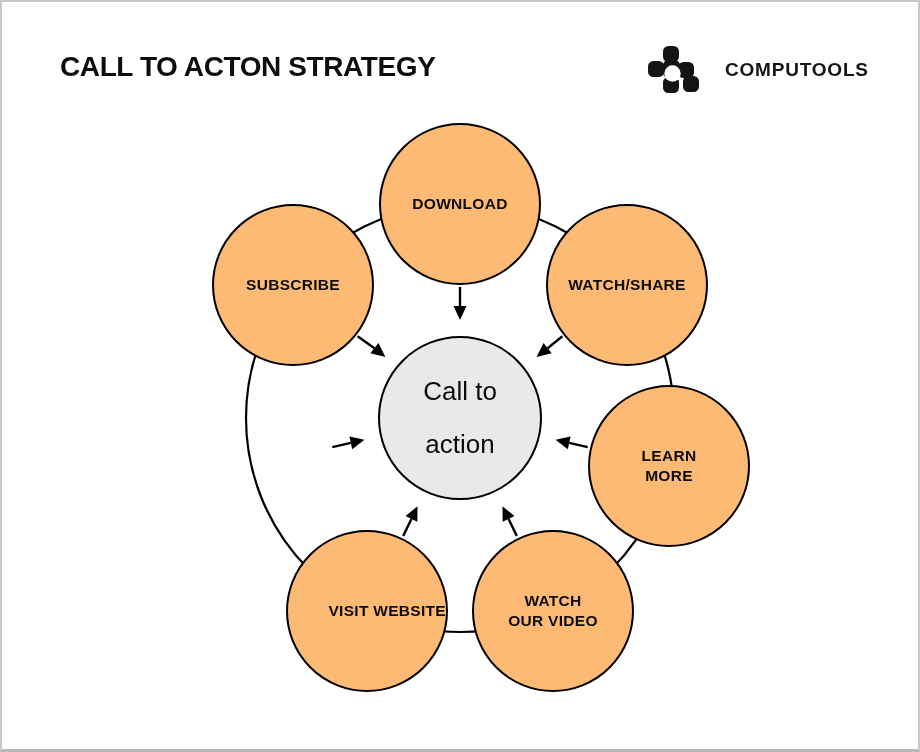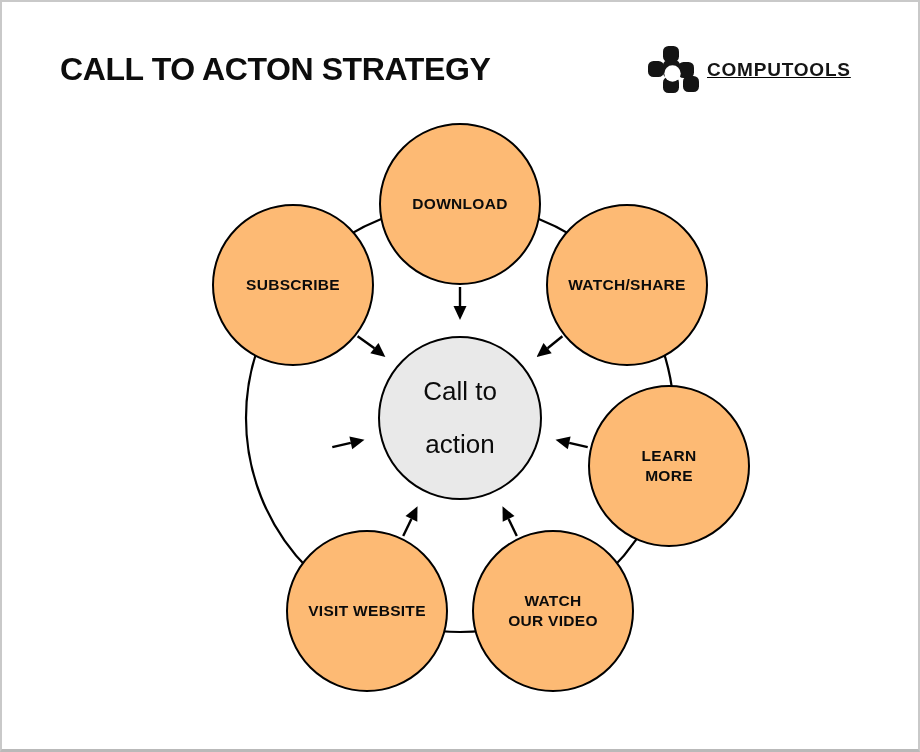--- a/index.html
+++ b/index.html
@@ -14,34 +14,33 @@
     box-sizing: border-box;
     background: #ffffff;
     border: 2px solid #c9c9c9;
     border-bottom: 3px solid #b9b9b9;
     overflow: hidden;
   }
   .page-title {
     position: absolute;
     left: 58px;
     top: 49px;
-    font-size: 32px;
+    font-size: 28px;
     font-weight: 700;
     letter-spacing: -0.4px;
     color: #0d0d0d;
     white-space: nowrap;
   }
   .brand {
     position: absolute;
     left: 646px;
     top: 44px;
     display: flex;
     align-items: center;
-    gap: 7px;
-    text-decoration: underline;
+    gap: 25px;
   }
   .brand-name {
     font-size: 19px;
     font-weight: 700;
     letter-spacing: 0.8px;
     color: #151515;
     white-space: nowrap;
   }
   .diagram-svg {
     position: absolute;
@@ -95,21 +94,21 @@
     font-size: 26px;
     font-weight: 500;
     line-height: 1.18;
     color: #0b0b0b;
     white-space: nowrap;
   }
   .node-download  { left: 377px; top: 121px; }
   .node-likeshare { left: 544px; top: 202px; }
   .node-learnmore { left: 586px; top: 383px; }
   .node-watch     { left: 470px; top: 528px; }
-  .node-visit     { left: 284px; top: 528px; }
+  .node-visit     { left: 284px; top: 528px; align-items: flex-end; }
   .node-contact   { left: 168px; top: 383px; }
   .node-subscribe { left: 210px; top: 202px; justify-content: center; }
   .hub            { left: 376px; top: 334px; }
 </style>
 </head>
 <body>
 
 <div class="canvas">
 
   <div class="page-title">CALL TO ACTON STRATEGY</div>

